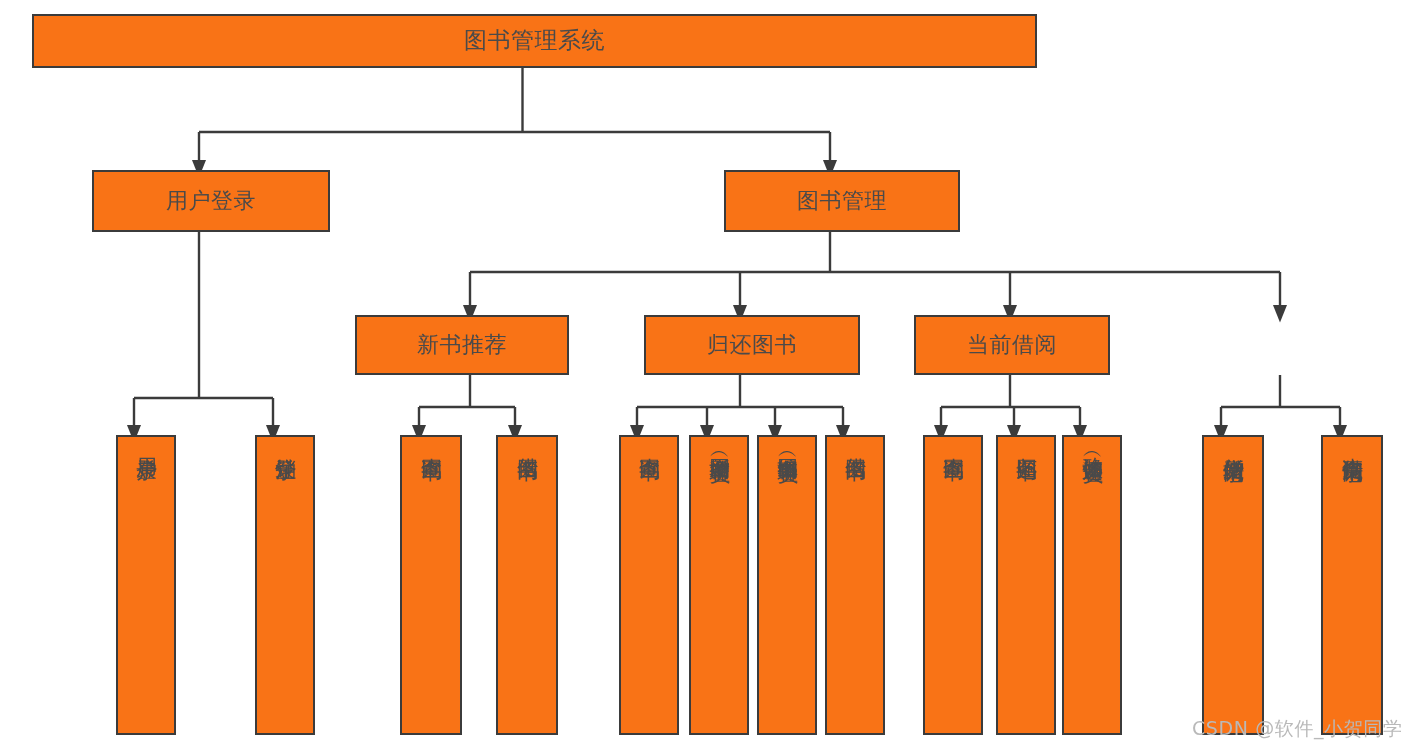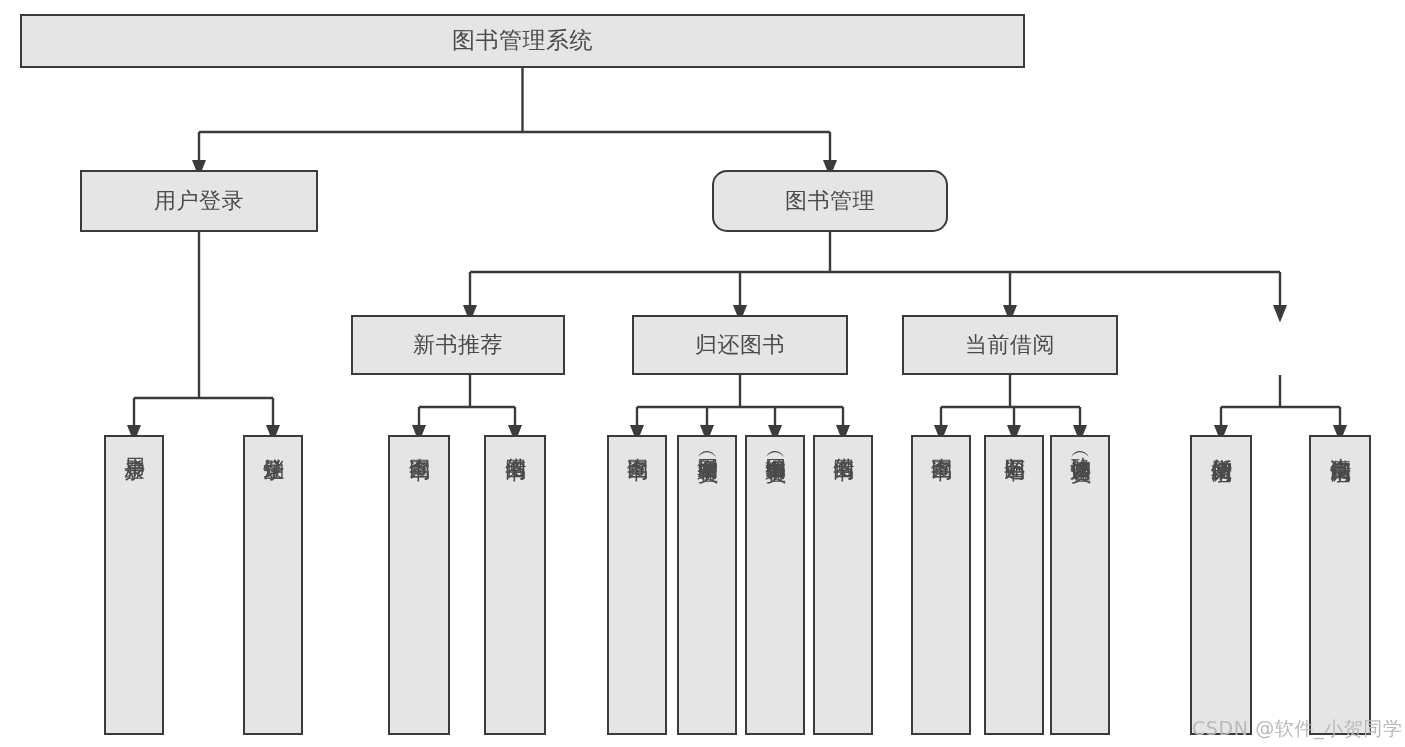--- a/index.html
+++ b/index.html
@@ -22,26 +22,27 @@
     position: absolute;
     left: 0;
     top: 0;
     width: 1405px;
     height: 747px;
     pointer-events: none;
   }
   .node {
     position: absolute;
     box-sizing: border-box;
-    background: #e5e5e5;
+    background: #f97316;
     border: 2.4px solid #3b3b3b;
     display: flex;
     align-items: center;
     justify-content: center;
     z-index: 2;
+    margin-left: 12px;
   }
   .node .lbl {
     color: #4a4a4a;
     font-size: 22px;
     line-height: 1.12;
     letter-spacing: 0.5px;
     white-space: nowrap;
     text-align: center;
   }
   .node.root .lbl { font-size: 23px; }
@@ -127,31 +128,31 @@
       </g>
   </svg>
 
   <div class="node root" id="n-root" style="left: 20px; top: 14px; width: 1005px; height: 54px;">
     <span class="lbl">图书管理系统</span>
   </div>
 
   <div class="node lvl2" id="n-l2-0" style="left: 80px; top: 170px; width: 238px; height: 62px;">
     <span class="lbl">用户登录</span>
   </div>
-  <div class="node lvl2" id="n-l2-1" style="left: 712px; top: 170px; width: 236px; height: 62px; border-radius: 15px;">
+  <div class="node lvl2" id="n-l2-1" style="left: 712px; top: 170px; width: 236px; height: 62px;">
     <span class="lbl">图书管理</span>
   </div>
 
-  <div class="node lvl3" id="n-l3-0" style="left: 351px; top: 315px; width: 214px; height: 60px;">
+  <div class="node lvl3" id="n-l3-0" style="left: 343px; top: 315px; width: 214px; height: 60px;">
     <span class="lbl">新书推荐</span>
   </div>
   <div class="node lvl3" id="n-l3-1" style="left: 632px; top: 315px; width: 216px; height: 60px;">
     <span class="lbl">归还图书</span>
   </div>
-  <div class="node lvl3" id="n-l3-2" style="left: 902px; top: 315px; width: 216px; height: 60px;">
+  <div class="node lvl3" id="n-l3-2" style="left: 902px; top: 315px; width: 196px; height: 60px;">
     <span class="lbl">当前借阅</span>
   </div>
 
   <div class="node leaf" id="n-leaf-0" style="left: 104px; top: 435px; width: 60px; height: 300px;">
     <span class="lbl">用户登录</span>
   </div>
   <div class="node leaf" id="n-leaf-1" style="left: 243px; top: 435px; width: 60px; height: 300px;">
     <span class="lbl">注销登录</span>
   </div>
   <div class="node leaf" id="n-leaf-2" style="left: 388px; top: 435px; width: 62px; height: 300px;">

